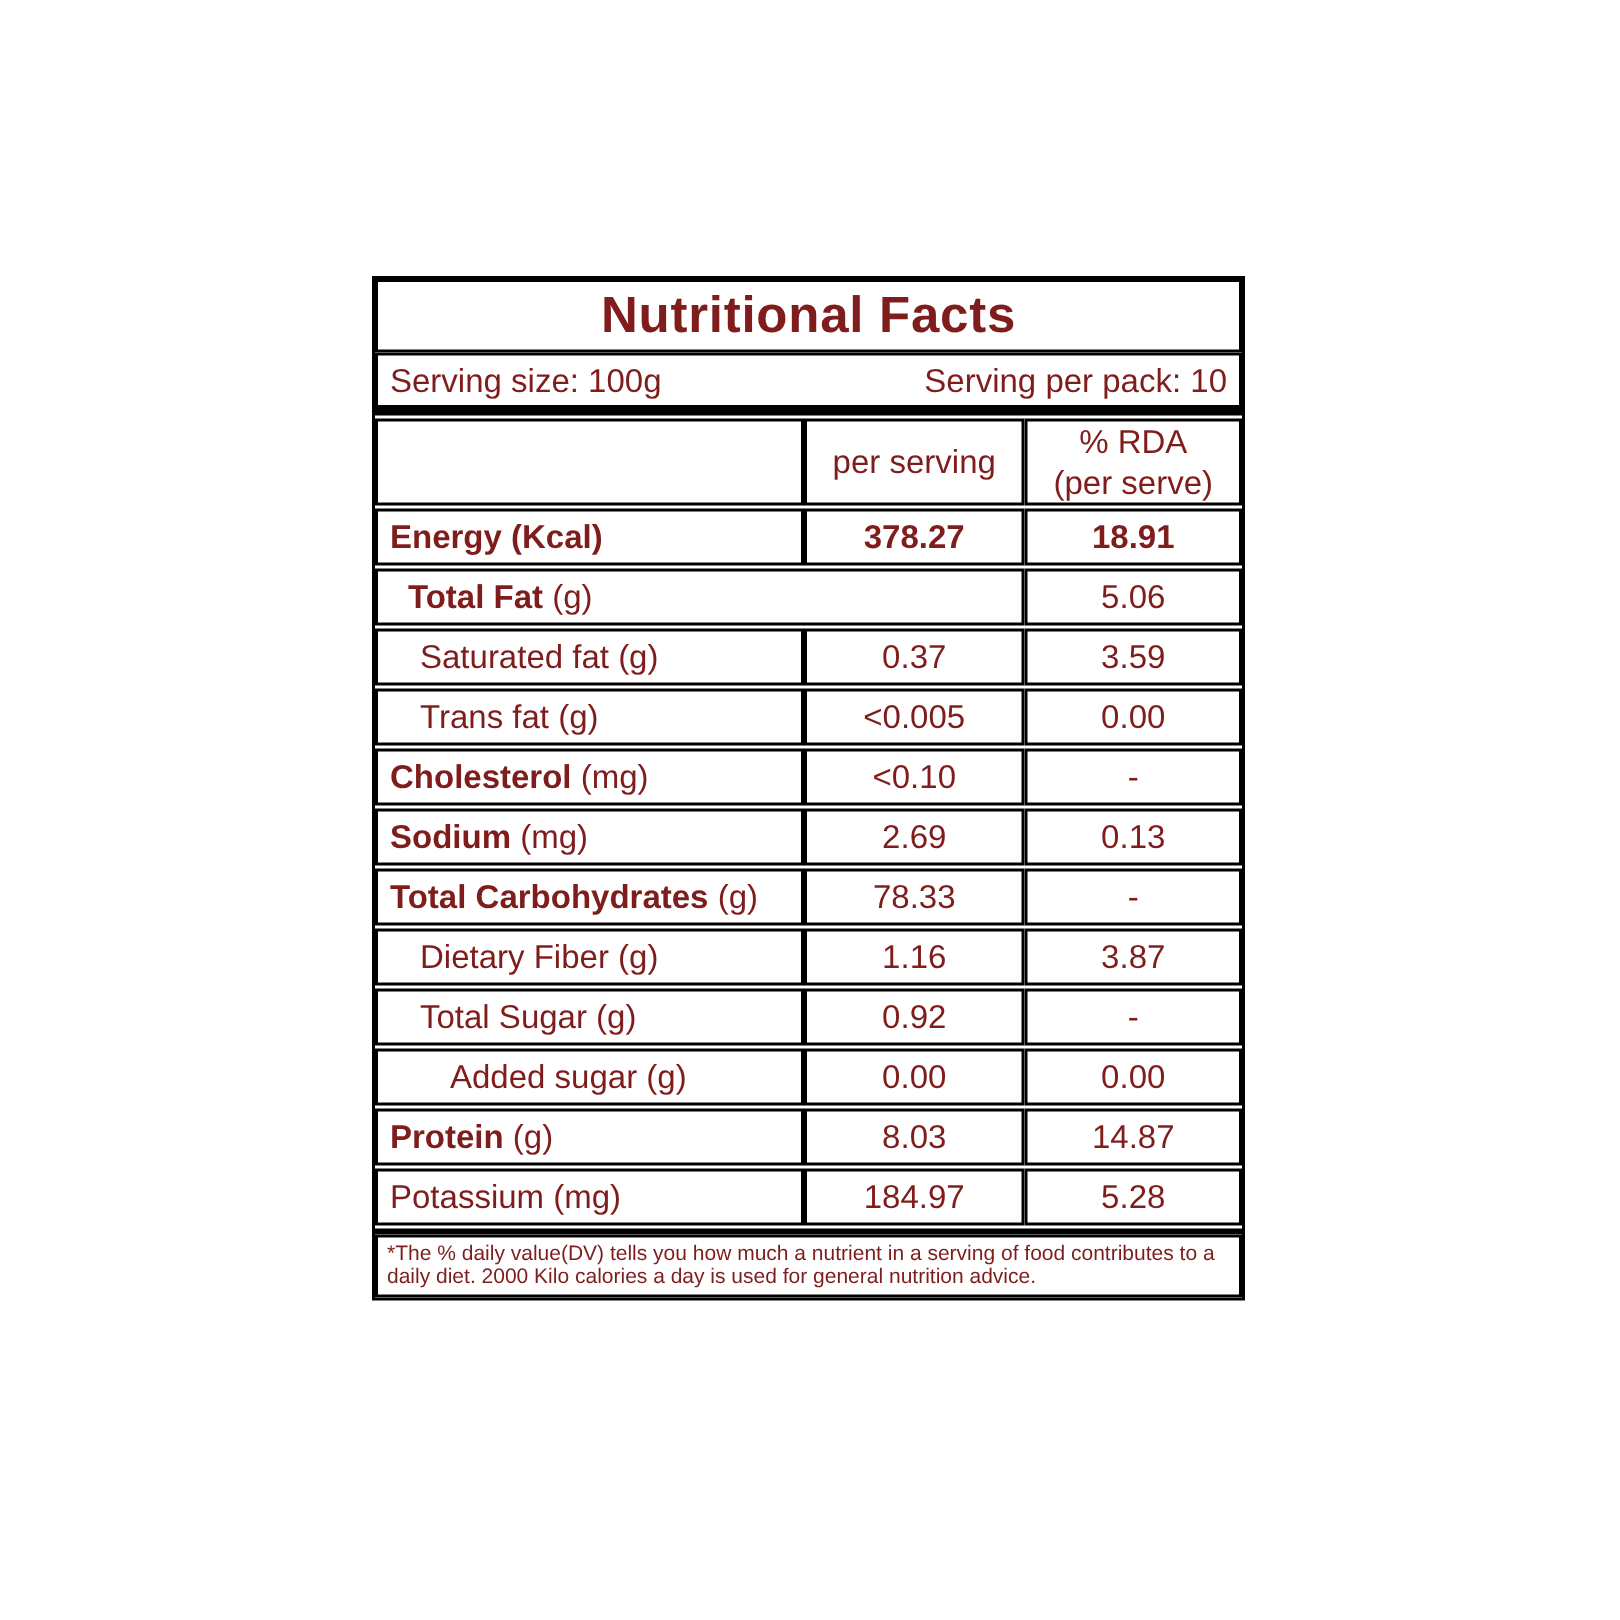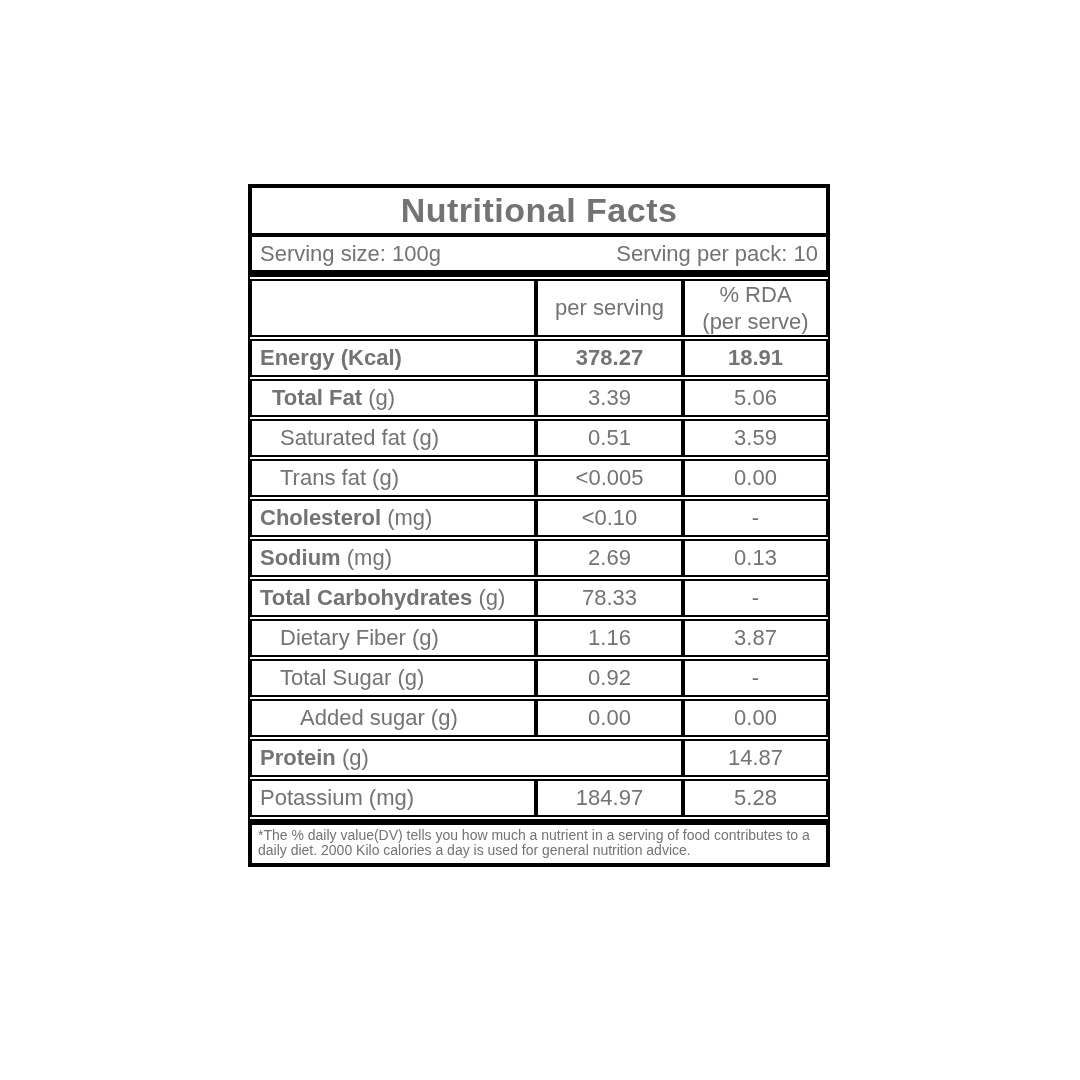--- a/index.html
+++ b/index.html
@@ -1,18 +1,18 @@
 <!DOCTYPE html>
 <html><head>
 <meta charset="utf-8">
 <style>
   html,body{margin:0;padding:0;background:#ffffff;}
   .canvas{
     position:relative;width:1080px;height:1080px;background:#ffffff;
-    font-family:"Liberation Sans",sans-serif;color:#737373;
+    font-family:"Liberation Sans",sans-serif;color:#7f1d1d;
   }
   .nutrition-table{
     position:absolute;left:248px;top:184px;width:582px;
     border:2px solid #000;box-sizing:border-box;background:#fff;
   }
   .box{border:2px solid #000;box-sizing:border-box;background:#fff;}
   .title-box{
     height:49px;display:flex;align-items:center;justify-content:center;
     font-size:34px;font-weight:bold;letter-spacing:0.5px;
   }
@@ -72,30 +72,29 @@
     </div>
     <div class="cell cell-serving" style="font-weight: bold;">378.27</div>
     <div class="cell cell-rda" style="font-weight: bold;">18.91</div>
   </div>
 
   <div class="row data-row">
     <div class="cell cell-label" style="padding-left: 8px;">
       <span class="nutrient-name" style="font-weight: bold; margin-left: 12px;">Total Fat</span>
             <span class="nutrient-unit"> (g)</span>
     </div>
-    <div class="cell cell-serving">3.39</div>
     <div class="cell cell-rda">5.06</div>
   </div>
 
   <div class="row data-row">
     <div class="cell cell-label" style="padding-left: 28px;">
       <span class="nutrient-name">Saturated fat (g)</span>
             <span class="nutrient-unit"></span>
     </div>
-    <div class="cell cell-serving">0.51</div>
+    <div class="cell cell-serving">0.37</div>
     <div class="cell cell-rda">3.59</div>
   </div>
 
   <div class="row data-row">
     <div class="cell cell-label" style="padding-left: 28px;">
       <span class="nutrient-name">Trans fat (g)</span>
             <span class="nutrient-unit"></span>
     </div>
     <div class="cell cell-serving">&lt;0.005</div>
     <div class="cell cell-rda">0.00</div>
@@ -153,20 +152,21 @@
     </div>
     <div class="cell cell-serving">0.00</div>
     <div class="cell cell-rda">0.00</div>
   </div>
 
   <div class="row data-row">
     <div class="cell cell-label" style="padding-left: 8px;">
       <span class="nutrient-name" style="font-weight: bold;">Protein</span>
             <span class="nutrient-unit"> (g)</span>
     </div>
+    <div class="cell cell-serving">8.03</div>
     <div class="cell cell-rda">14.87</div>
   </div>
 
   <div class="row data-row">
     <div class="cell cell-label" style="padding-left: 8px;">
       <span class="nutrient-name">Potassium (mg)</span>
             <span class="nutrient-unit"></span>
     </div>
     <div class="cell cell-serving">184.97</div>
     <div class="cell cell-rda">5.28</div>

